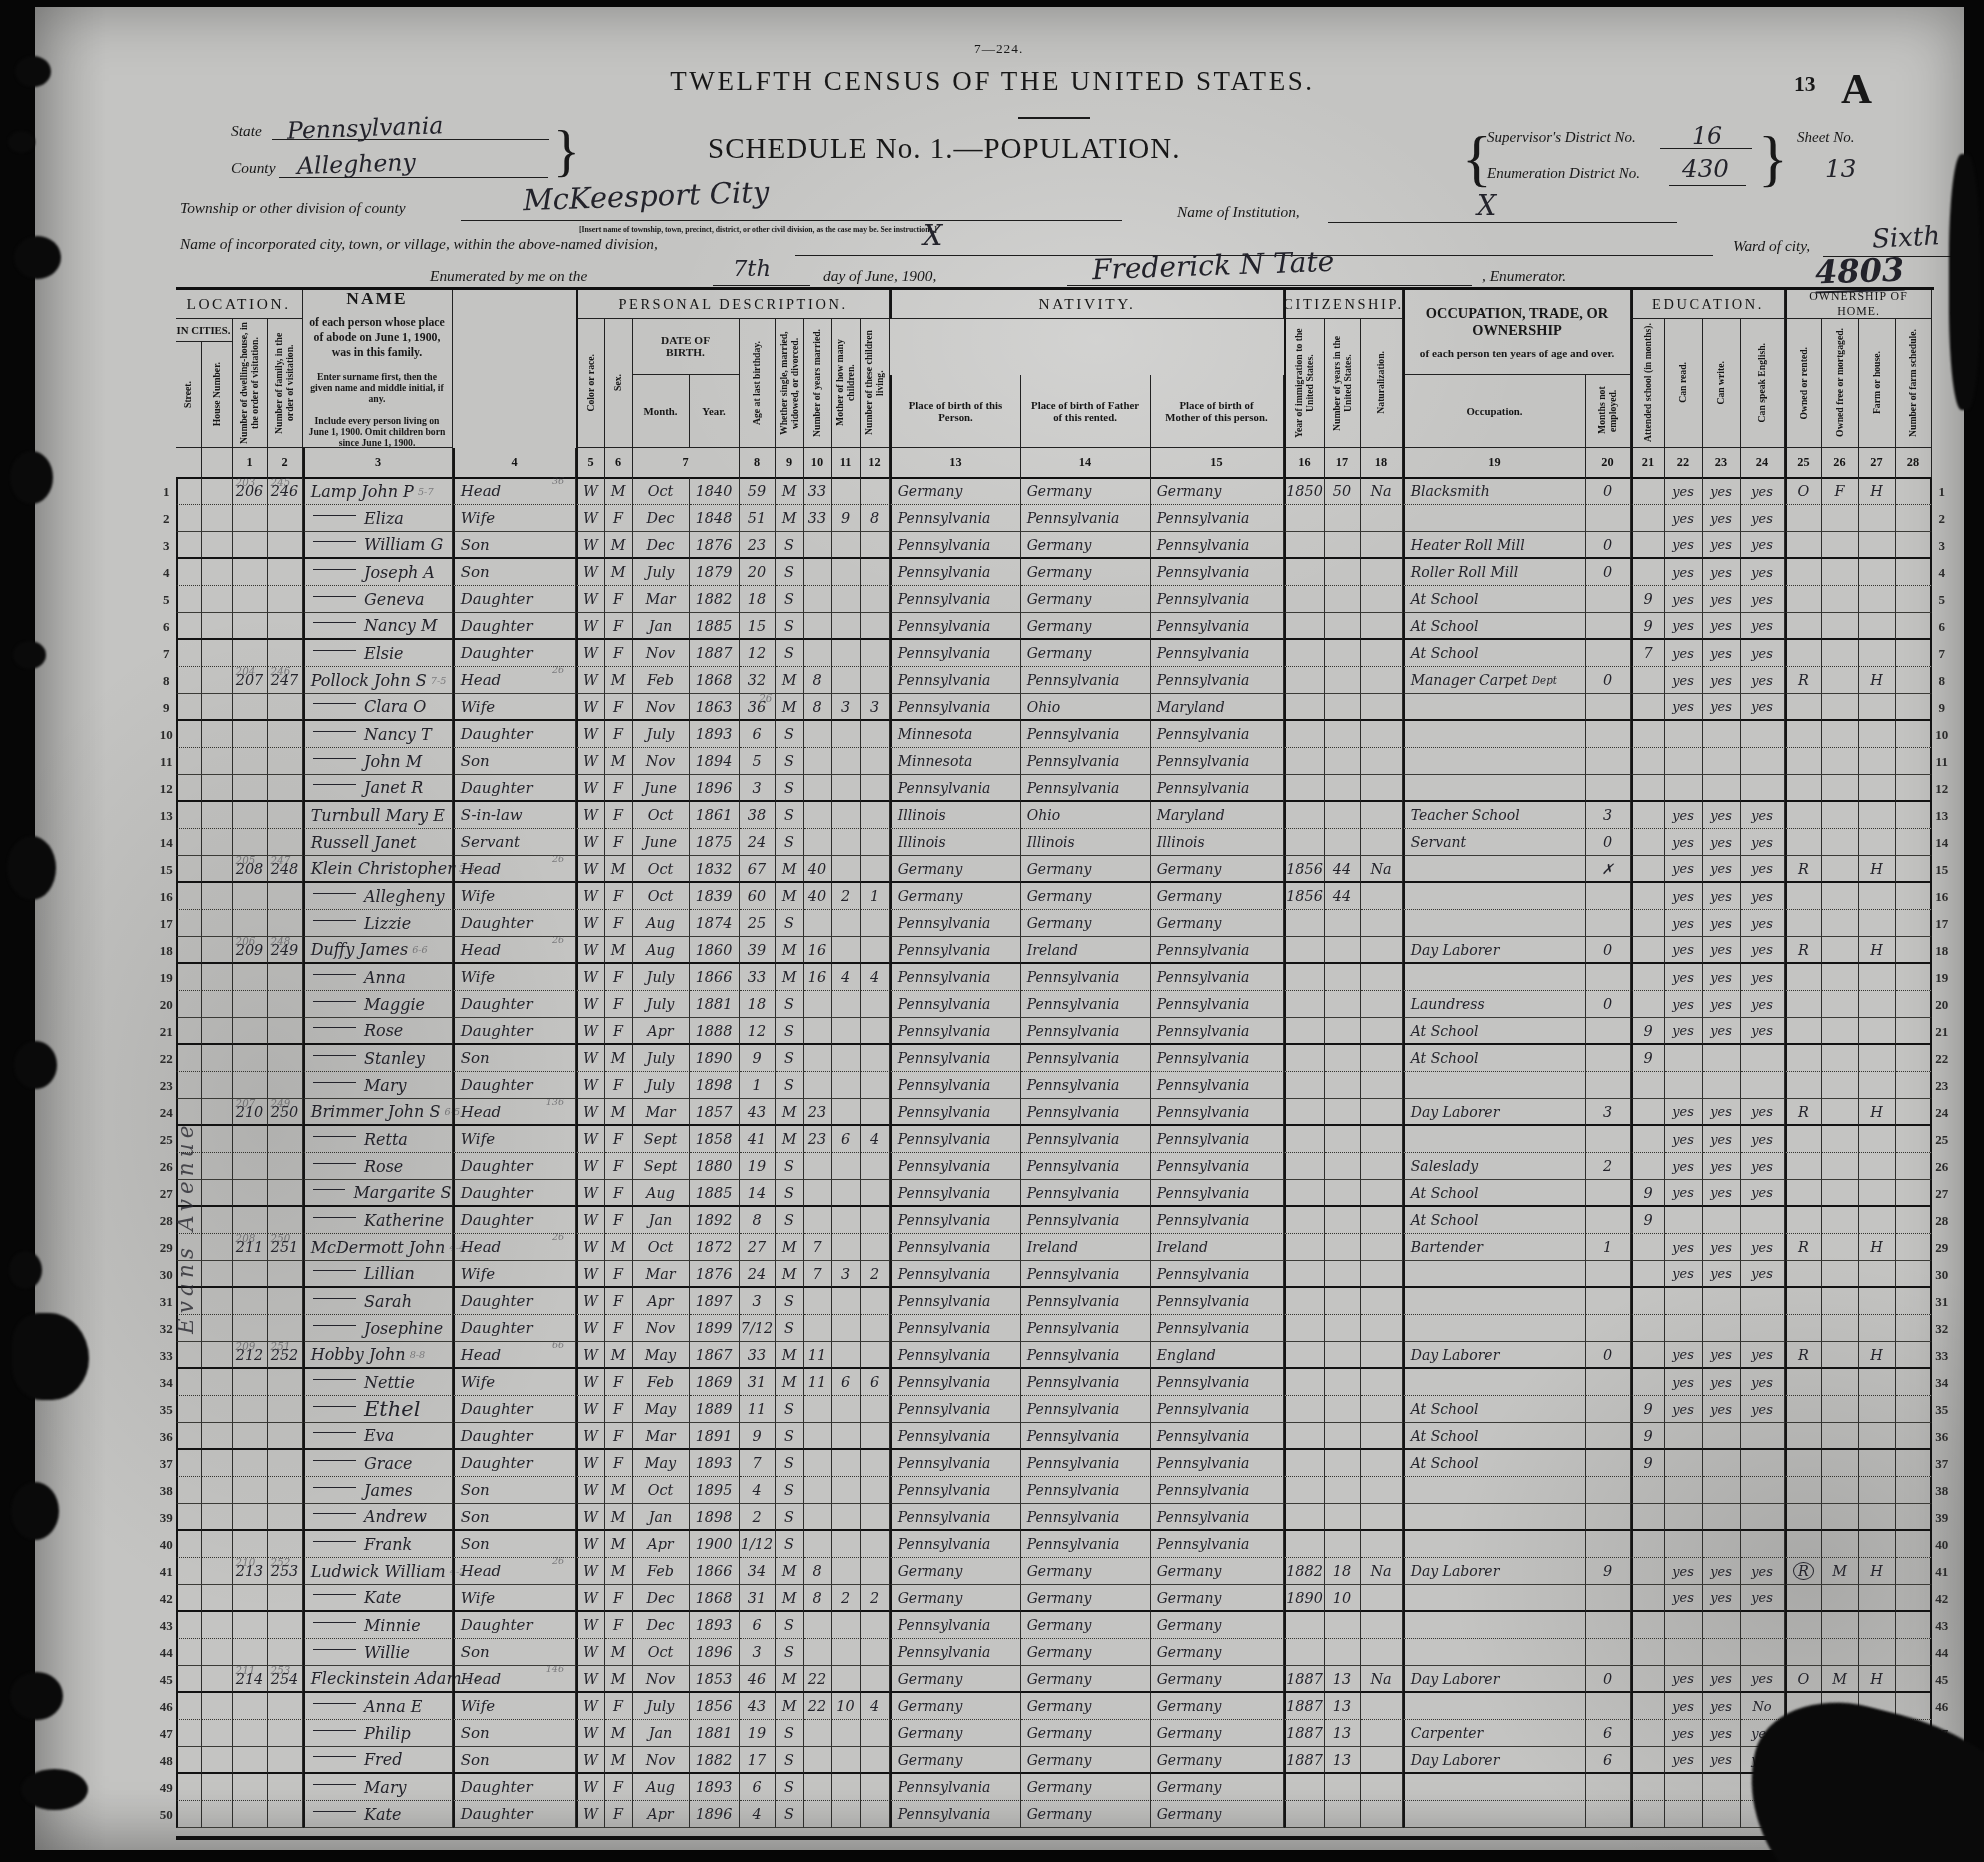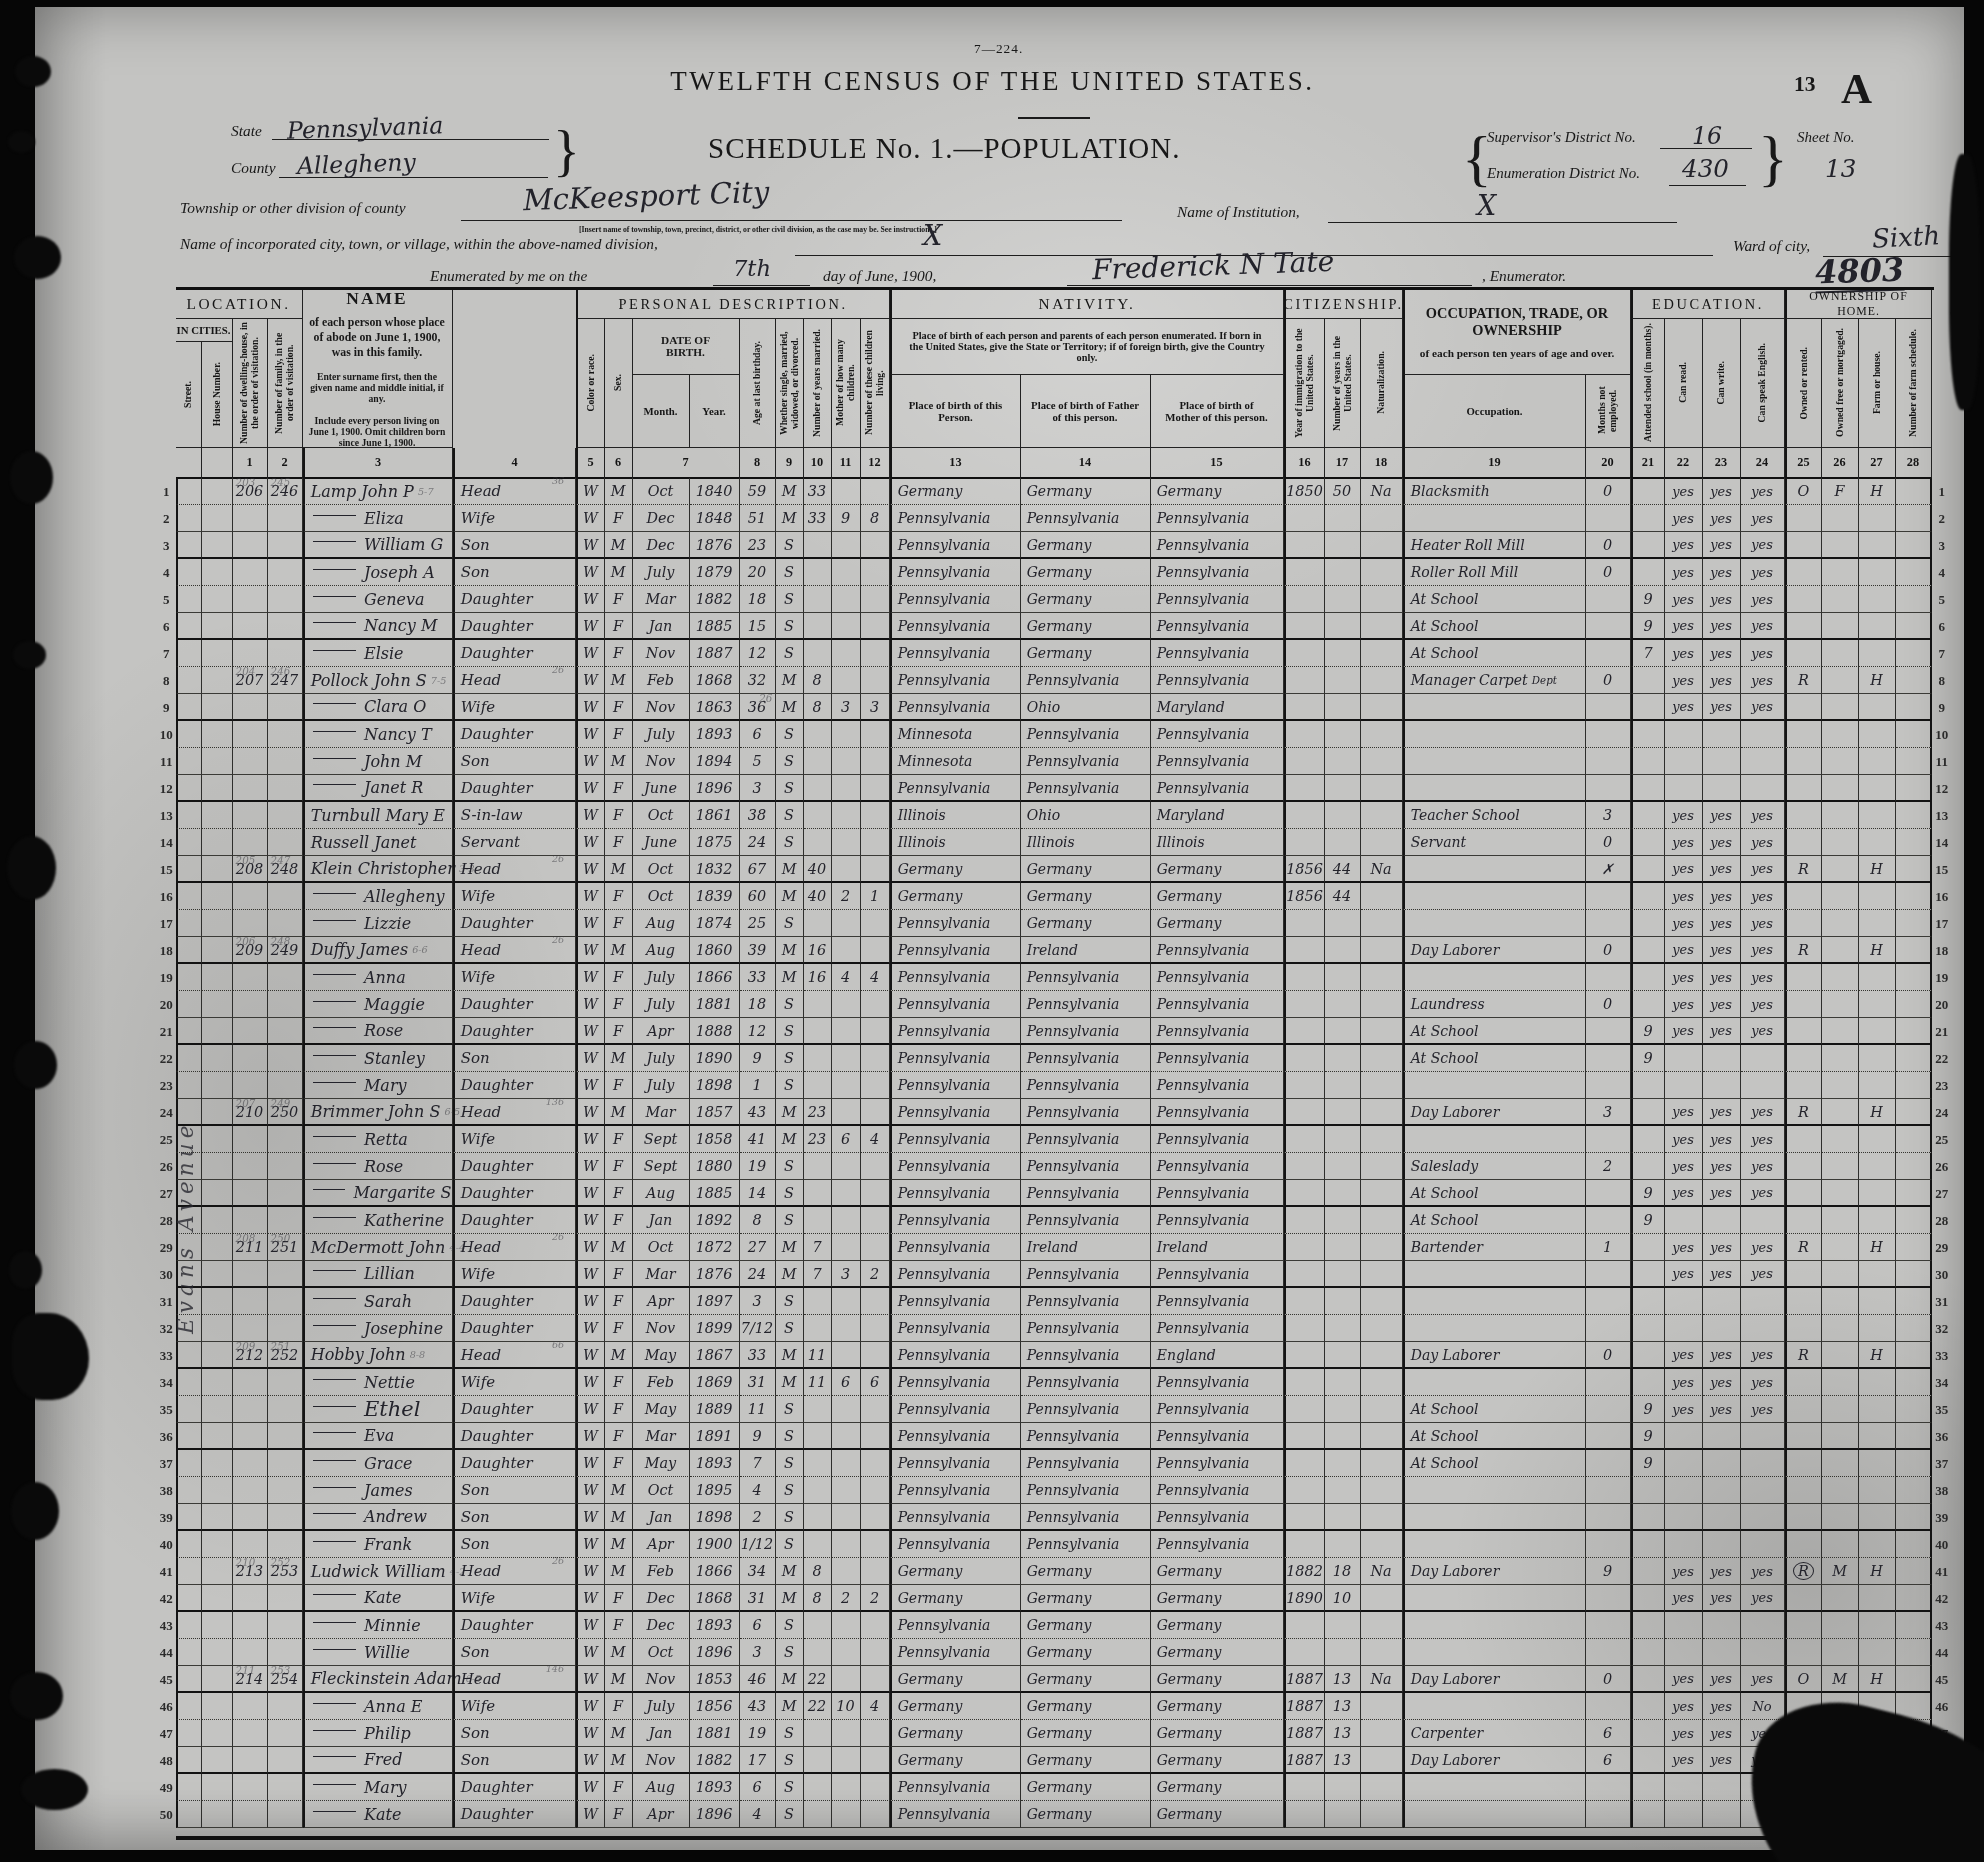--- a/index.html
+++ b/index.html
@@ -170,23 +170,22 @@
   <div class="h" style="grid-column:14;grid-row:2/5;">
       <span class="vt">Number of years married.</span>
     </div>
   <div class="h" style="grid-column:15;grid-row:2/5;">
       <span class="vt">Mother of how many children.</span>
     </div>
   <div class="h" style="grid-column:16;grid-row:2/5;">
       <span class="vt">Number of these children living.</span>
     </div>
 
-  <div class="h hl" style="grid-column:17/span 3;grid-row:2/4;padding:2.1px 15.4px;font-size:10.3px;font-weight:bold;">Place of birth of each person and parents of each person enumerated.  If born in the United States, give the State or Territory; if of foreign birth, give the Country only.</div>
   <div class="h hl" style="grid-column:17;grid-row:4;padding:2.1px 10.3px;font-size:10.8px;font-weight:bold;">Place of birth of this Person.</div>
-  <div class="h" style="grid-column:18;grid-row:4;padding:2.1px 10.3px;font-size:10.8px;font-weight:bold;">Place of birth of Father of this person.</div>
+  <div class="h" style="grid-column:18;grid-row:4;padding:2.1px 10.3px;font-size:10.8px;font-weight:bold;">Place of birth of Father of this rented.</div>
   <div class="h" style="grid-column:19;grid-row:4;padding:2.1px 10.3px;font-size:10.8px;font-weight:bold;">Place of birth of Mother of this person.</div>
 
   <div class="h hl" style="grid-column:20;grid-row:2/5;">
       <span class="vt">Year of immigration to the United States.</span>
     </div>
   <div class="h" style="grid-column:21;grid-row:2/5;">
       <span class="vt">Number of years in the United States.</span>
     </div>
   <div class="h" style="grid-column:22;grid-row:2/5;">
       <span class="vt">Naturalization.</span>

